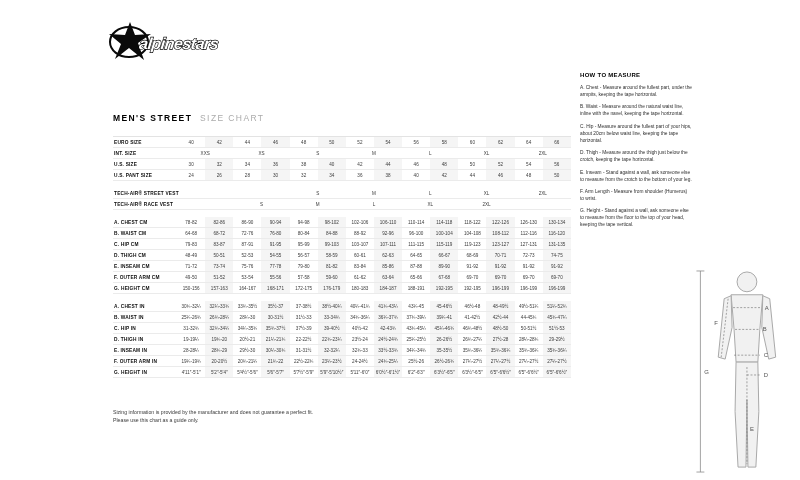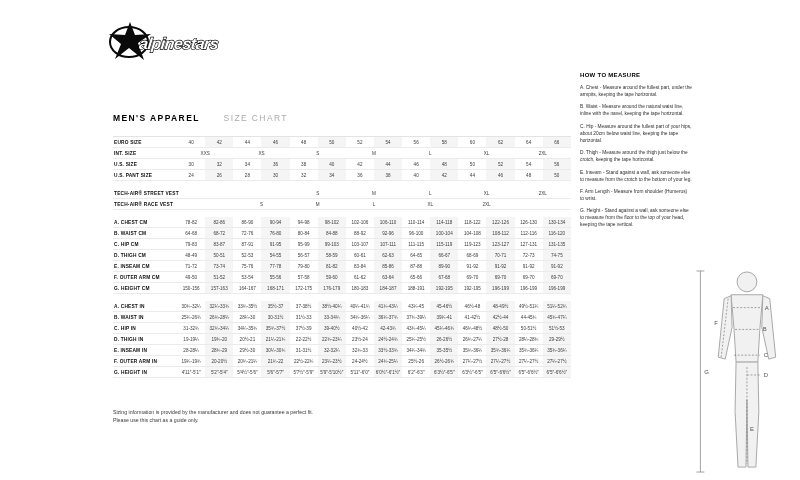--- a/index.html
+++ b/index.html
@@ -3,21 +3,21 @@
 <meta charset="utf-8">
 <style>
   html,body{margin:0;padding:0;background:#fff;}
   .page{position:relative;width:800px;height:480px;background:#ffffff;overflow:hidden;
         font-family:"Liberation Sans","DejaVu Sans",sans-serif;color:#111;}
   
   .logo{position:absolute;left:108px;top:18px;width:130px;height:46px;}
   
   .title{position:absolute;left:113px;top:113px;font-size:8.5px;letter-spacing:1.4px;white-space:nowrap;}
   .title .main{font-weight:bold;color:#000;}
-  .title .sub{font-weight:normal;color:#ababab;margin-left:20px;}
+  .title .sub{font-weight:normal;color:#ababab;margin-left:4px;}
   
   .size-table{position:absolute;left:113px;top:136px;border-collapse:collapse;table-layout:fixed;
               width:458px;}
   .size-table col.stripe{background:#f5f5f5;}
   .size-table tr{border-bottom:1px solid #ebebeb;}
   .size-table tbody:first-of-type tr:first-child{border-top:1px solid #e3e3e3;}
   .size-table th{font-size:4.8px;font-weight:bold;text-align:left;color:#0d0d0d;
                  padding:2.5px 1px;white-space:nowrap;letter-spacing:.2px;}
   .size-table td{font-size:4.6px;color:#3c3c3c;text-align:center;padding:2.5px 0;
                  white-space:nowrap;overflow:hidden;}
@@ -41,21 +41,21 @@
     <svg width="130" height="46" viewBox="0 0 130 46">
       <g>
         <ellipse cx="21" cy="24" rx="19" ry="15" fill="none" stroke="#0a0a0a" stroke-width="2"></ellipse>
         <path d="M22,4 L27,17 L43,16 L30,25 L36,42 L21,30 L7,41 L13,26 L1,16 L17,17 Z" fill="#0a0a0a"></path>
       </g>
       <text x="34" y="31" font-size="16" font-weight="bold" font-style="italic" fill="#ffffff" stroke="#000000" stroke-width="1.3" style="paint-order:stroke" transform="skewX(-6)" letter-spacing="-0.5">alpinestars</text>
     </svg>
   </div>
 
   <div class="title">
-    <span class="main">MEN'S APPAREL</span>
+    <span class="main">MEN'S STREET</span>
     <span class="sub">SIZE CHART</span>
   </div>
 
   <table class="size-table">
       <colgroup>
         <col style="width: 64px;">
         <col style="width: 28.1px;">
         <col class="stripe" style="width: 28.1px;">
         <col style="width: 28.1px;">
         <col class="stripe" style="width: 28.1px;">

